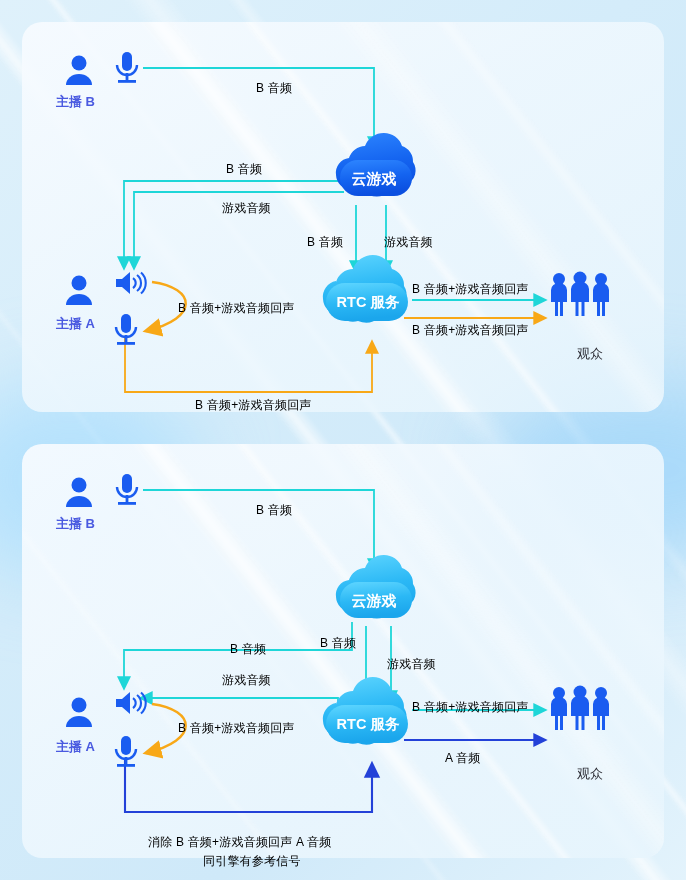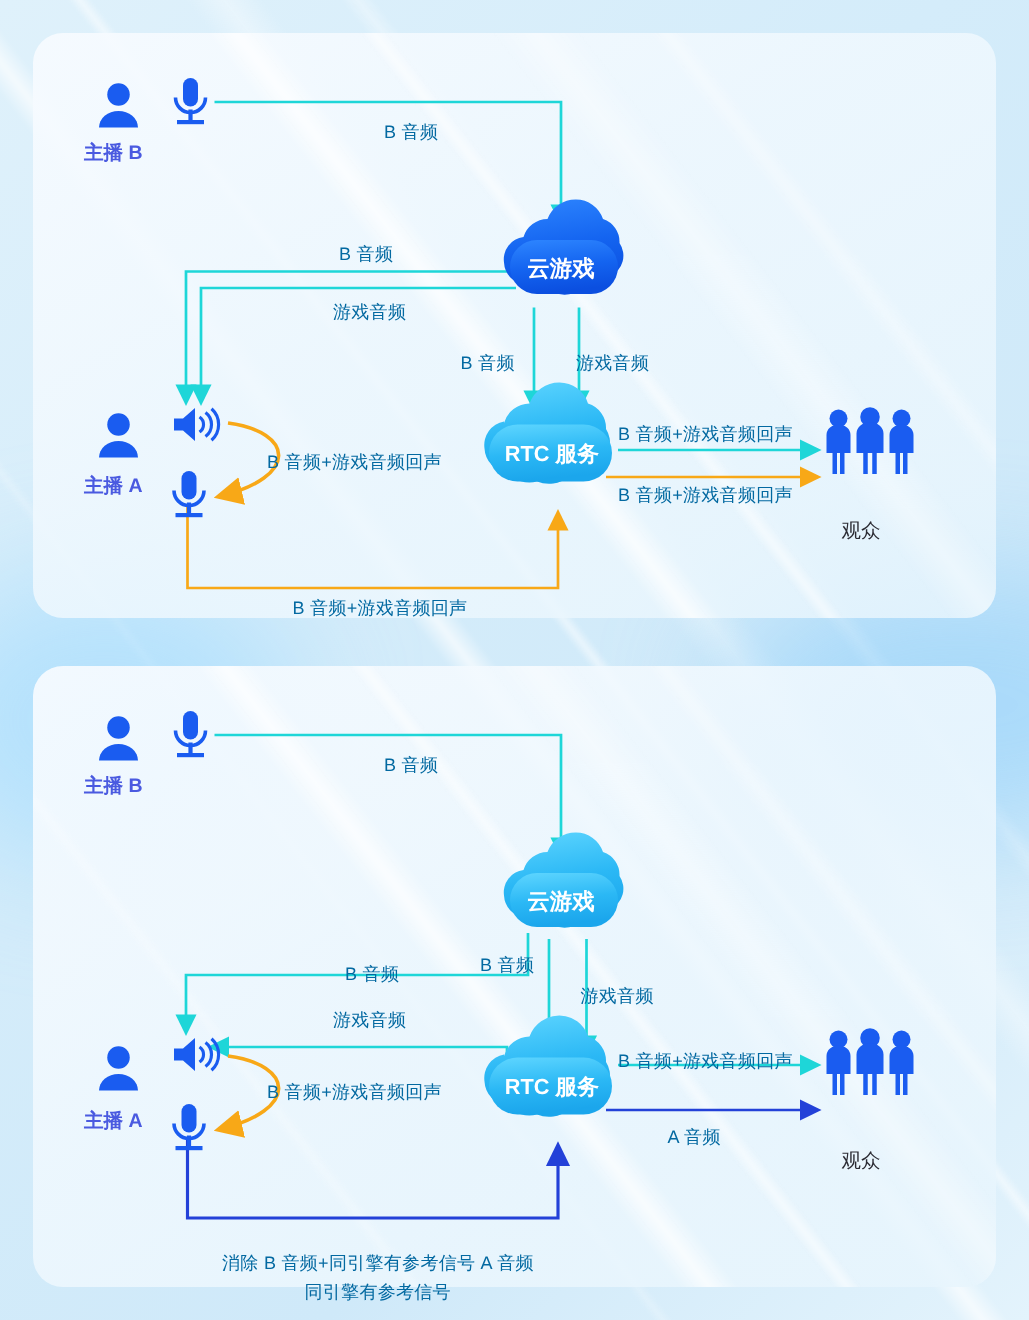--- a/index.html
+++ b/index.html
@@ -23,23 +23,23 @@
 
   .panel{position:absolute;left:22px;width:642px;border-radius:20px;
     background:linear-gradient(150deg,rgba(247,251,255,.93) 0%,rgba(239,248,254,.88) 45%,rgba(231,245,253,.85) 100%);
     overflow:hidden;}
   .panel#panel-top{top:22px;height:390px;}
   .panel#panel-bottom{top:444px;height:414px;}
   .panel .pstreak{position:absolute;background:linear-gradient(90deg,rgba(255,255,255,0),rgba(255,255,255,.7),rgba(255,255,255,0));
     transform:rotate(-38deg);filter:blur(1px);}
 
   .node{position:absolute;}
-  .lbl{position:absolute;font-size:12px;color:#0369a1;white-space:nowrap;letter-spacing:.2px;}
+  .lbl{position:absolute;font-size:12px;color:#000000;white-space:nowrap;letter-spacing:.2px;}
   .name{position:absolute;font-size:13px;color:#4a5ae0;font-weight:600;white-space:nowrap;}
-  .name.dark{color:#2b2b33;font-weight:400;}
+  .name.dark{color:#2b2b33;font-weight:400;margin-left:16px;}
   svg{position:absolute;left:0;top:0;overflow:visible;}
   .cloud-text{font-family:"Liberation Sans","DejaVu Sans",sans-serif;font-weight:700;fill:#fff;}
 </style>
 </head>
 <body>
 
 <div class="bg-streaks">
   <div class="streak s1"></div>
     <div class="streak s2"></div>
     <div class="streak s3"></div>
@@ -270,13 +270,13 @@
 
 <div class="lbl" style="left:256px;top:502px;">B 音频</div>
 <div class="lbl" style="left:230px;top:641px;">B 音频</div>
 <div class="lbl" style="left:222px;top:672px;">游戏音频</div>
 <div class="lbl" style="left:320px;top:635px;">B 音频</div>
 <div class="lbl" style="left:387px;top:656px;">游戏音频</div>
 <div class="lbl" style="left:178px;top:720px;">B 音频+游戏音频回声</div>
 <div class="lbl" style="left:412px;top:699px;">B 音频+游戏音频回声</div>
 <div class="lbl" style="left:445px;top:750px;">A 音频</div>
 <div class="lbl" style="left:203px;top:853px;">同引擎有参考信号</div>
-<div class="lbl" style="left:148px;top:834px;">消除 B 音频+同引擎有参考信号 A 音频</div>
+<div class="lbl" style="left:148px;top:834px;">消除 B 音频+游戏音频回声 A 音频</div>
 
 </body></html>

